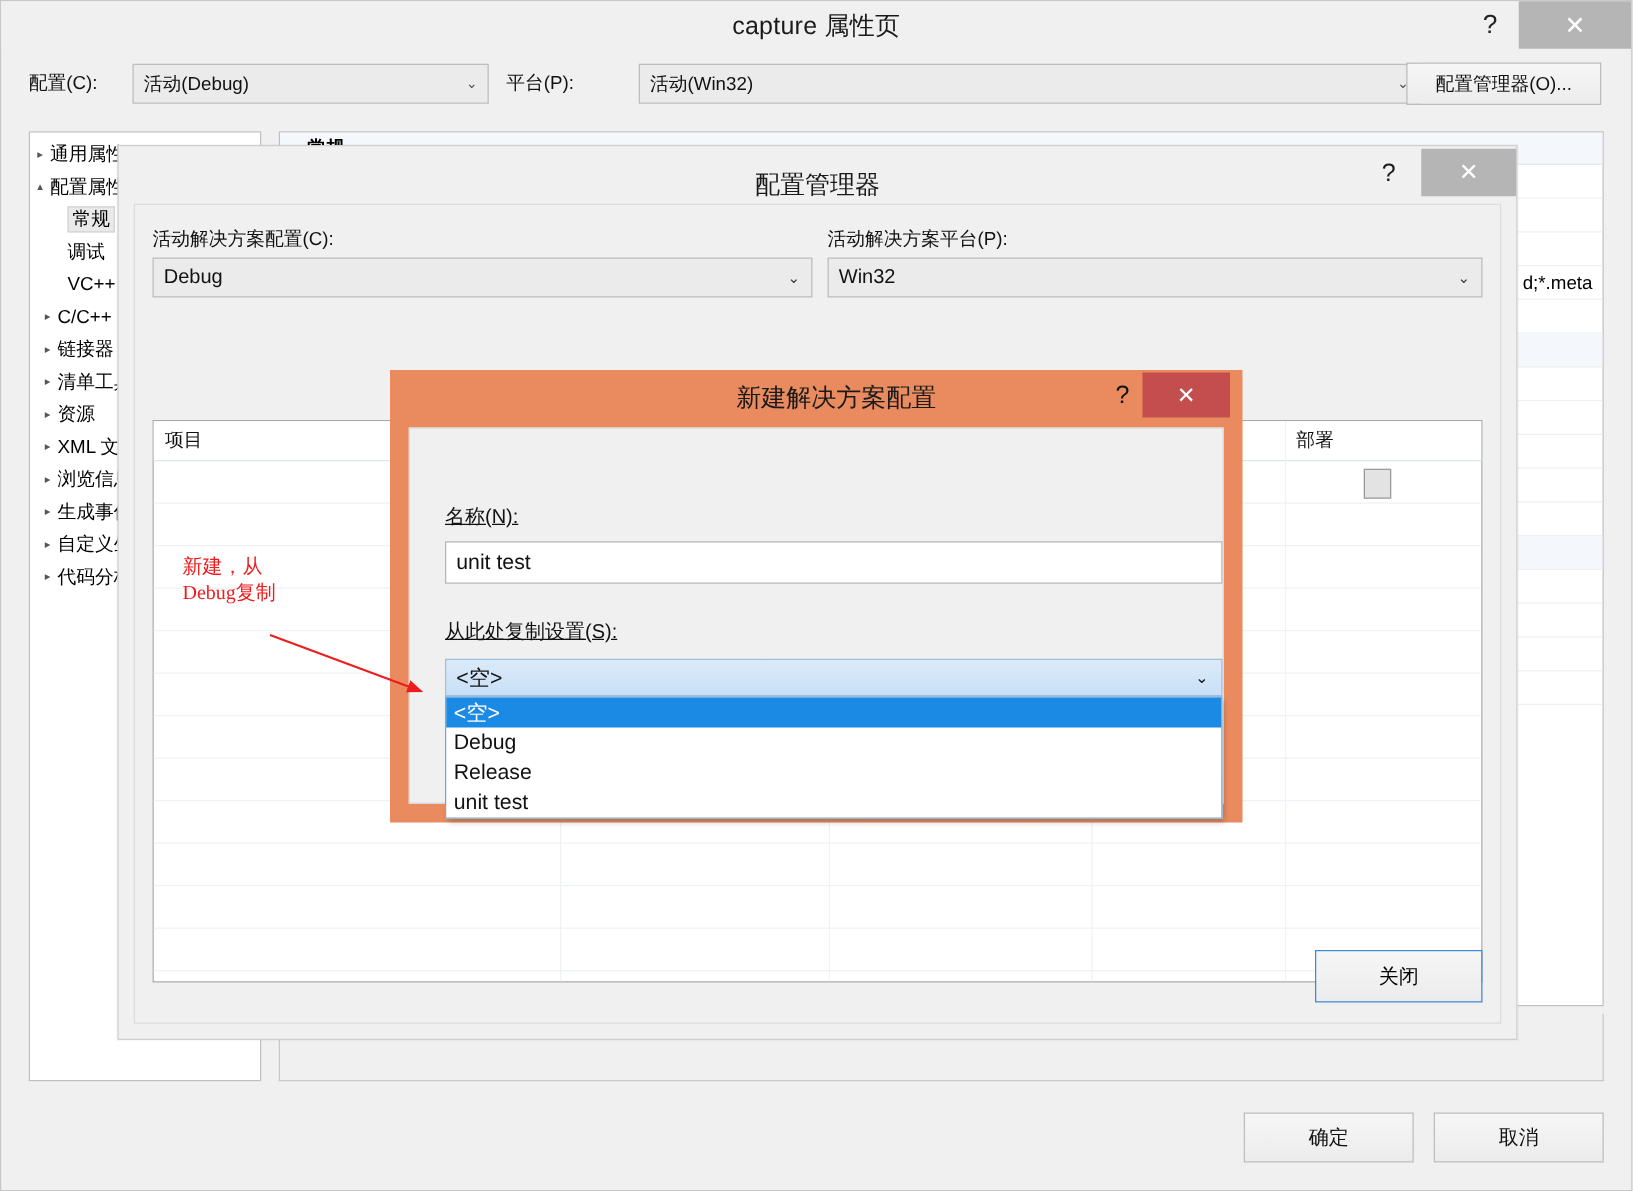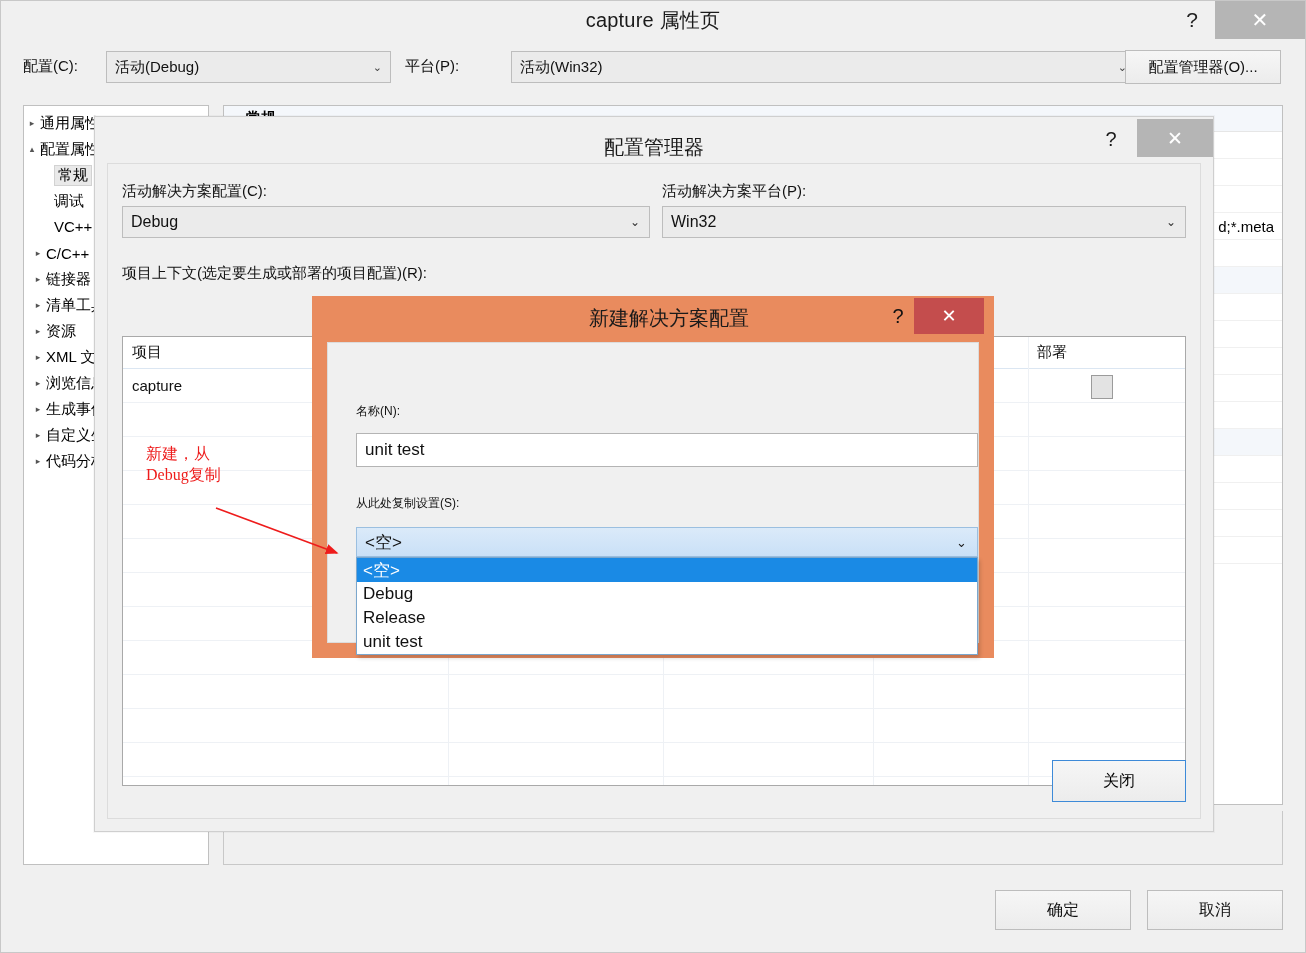--- a/index.html
+++ b/index.html
@@ -174,21 +174,21 @@
   }
   .nc-close {
     position: absolute; right: 10px; top: 2px; width: 70px; height: 36px;
     background: #c44d4d; color: #fff;
     display: flex; align-items: center; justify-content: center; font-size: 18px;
   }
   .nc-body {
     position: absolute; left: 15px; top: 46px; right: 15px; bottom: 15px;
     background: #f0f0f0; border: 1px solid #dcdcdc;
   }
-  .nc-lbl { position: absolute; font-size: 12px; color: #111; }
+  .nc-lbl { position: absolute; font-size: 16px; color: #111; text-decoration: underline; }
   .nc-input {
     position: absolute; left: 28px; top: 90px; width: 622px; height: 34px;
     background: #fff; border: 1px solid #b4b4b4;
     display: flex; align-items: center; padding-left: 8px; font-size: 17px; color: #111;
   }
   .nc-combo {
     position: absolute; left: 28px; top: 184px; width: 622px; height: 30px;
     background: linear-gradient(#dbeaf9,#c9e0f7); border: 1px solid #9bbfe0;
     display: flex; align-items: center; padding-left: 8px; font-size: 17px; color: #111;
   }
@@ -350,33 +350,31 @@
         <span>Debug</span>
         <span class="caret">⌄</span>
       </div>
 
       <div class="cm-lbl" style="left:554px;top:18px;">活动解决方案平台(P):</div>
       <div class="cm-combo" style="left:554px;top:42px;width:524px;">
         <span>Win32</span>
         <span class="caret">⌄</span>
       </div>
 
-      <div class="cm-lbl" style="left:14px;top:100px;">项目上下文(选定要生成或部署的项目配置)(R):</div>
 
       <div class="cm-table">
         <div class="cmt-head">
           <div class="th" style="width:325px">项目</div>
           <div class="th" style="width:215px">配置</div>
           <div class="th" style="width:210px">平台</div>
           <div class="th" style="width:155px">生成</div>
           <div class="th" style="width:155px">部署</div>
         </div>
         <div id="cm-rows">
             <div class="cmt-row">
-              <div class="td" style="width: 325px;">capture</div>
               <div class="td" style="width: 215px;"></div>
               <div class="td" style="width: 210px;"></div>
               <div class="td" style="width: 155px;"></div>
               <div class="td" style="width: 155px;"></div>
             </div>
             <div class="cmt-row">
               <div class="td" style="width: 325px;"></div>
               <div class="td" style="width: 215px;"></div>
               <div class="td" style="width: 210px;"></div>
               <div class="td" style="width: 155px;"></div>

